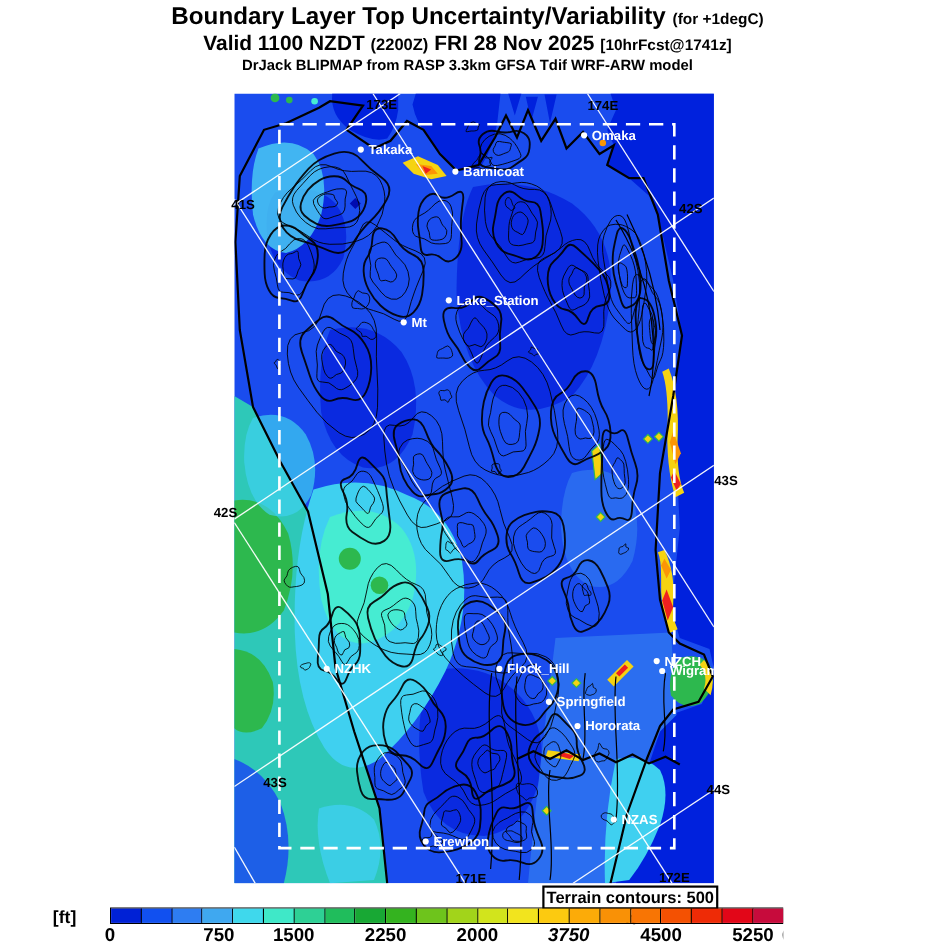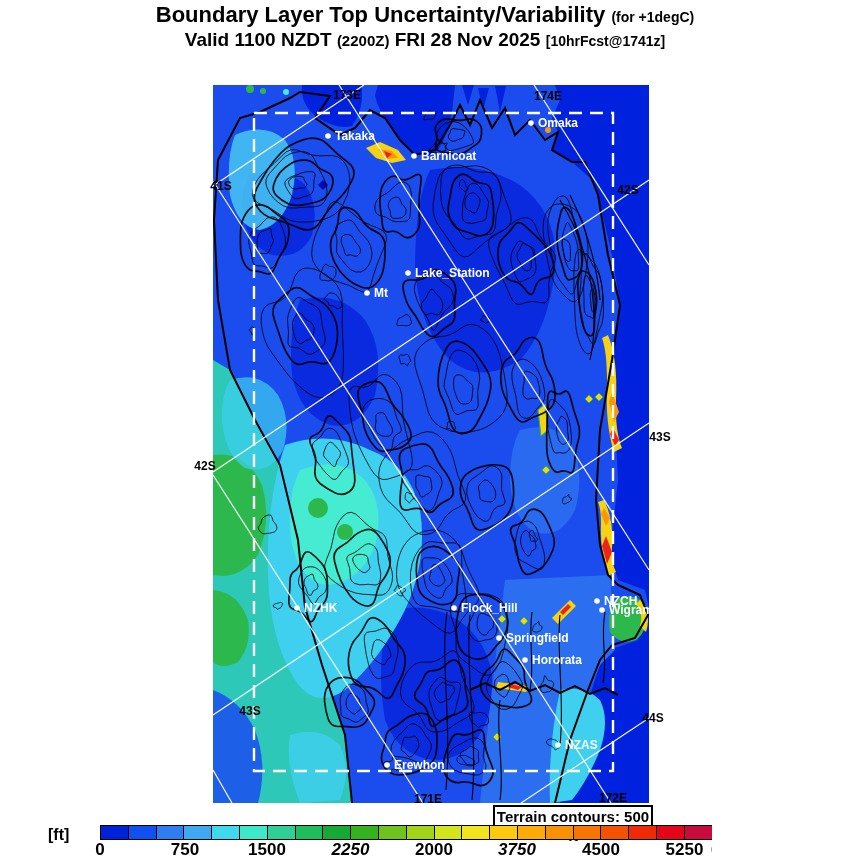--- a/index.html
+++ b/index.html
@@ -38,20 +38,21 @@
   <div class="hdr hdr1">
     <span>Boundary Layer Top Uncertainty/Variability</span>
     <span class="note">(for +1degC)</span>
   </div>
   <div class="hdr hdr2">
     <span>Valid 1100 NZDT</span>
     <span class="zulu">(2200Z)</span>
     <span>FRI 28 Nov 2025</span>
     <span class="fcst">[10hrFcst@1741z]</span>
   </div>
+  <div class="hdr hdr3">DrJack BLIPMAP from RASP 3.3km GFSA Tdif WRF-ARW model</div>
 
   <svg id="mapsvg" width="500" height="727" viewBox="175 80 500 727">
     <defs>
       <clipPath id="mapclip">
           <rect x="213" y="85" width="436" height="718"></rect>
         </clipPath>
     </defs>
 
     <g clip-path="url(#mapclip)">
 
@@ -401,23 +402,23 @@
         <div style="background: rgb(248, 117, 4);"></div>
         <div style="background: rgb(244, 81, 2);"></div>
         <div style="background: rgb(238, 43, 6);"></div>
         <div style="background: rgb(226, 6, 24);"></div>
         <div style="background: rgb(199, 11, 60);"></div>
         <div style="background: rgb(151, 13, 106);"></div>
         <div style="background: rgb(95, 18, 168);"></div>
       </div>
     <div id="cb-ticks">
         <span style="left: 0px;">0</span>
-        <span style="left: 85px;">750</span>
+        <span style="left: 99px;">750</span>
         <span style="left: 167px;">1500</span>
-        <span style="left: 250.5px; font-style: italic;">2250</span>
+        <span style="left: 250.5px;">2250</span>
         <span style="left: 334px;">2000</span>
         <span style="left: 417px; font-style: italic;">3750</span>
         <span style="left: 501px;">4500</span>
         <span style="left: 584.5px;">5250</span>
         <span style="left: 628px; font-family: Liberation Serif, serif;">6000</span>
       </div>
     <span class="cbar-unit r">[ft]</span>
   </div>
 </div>
 

